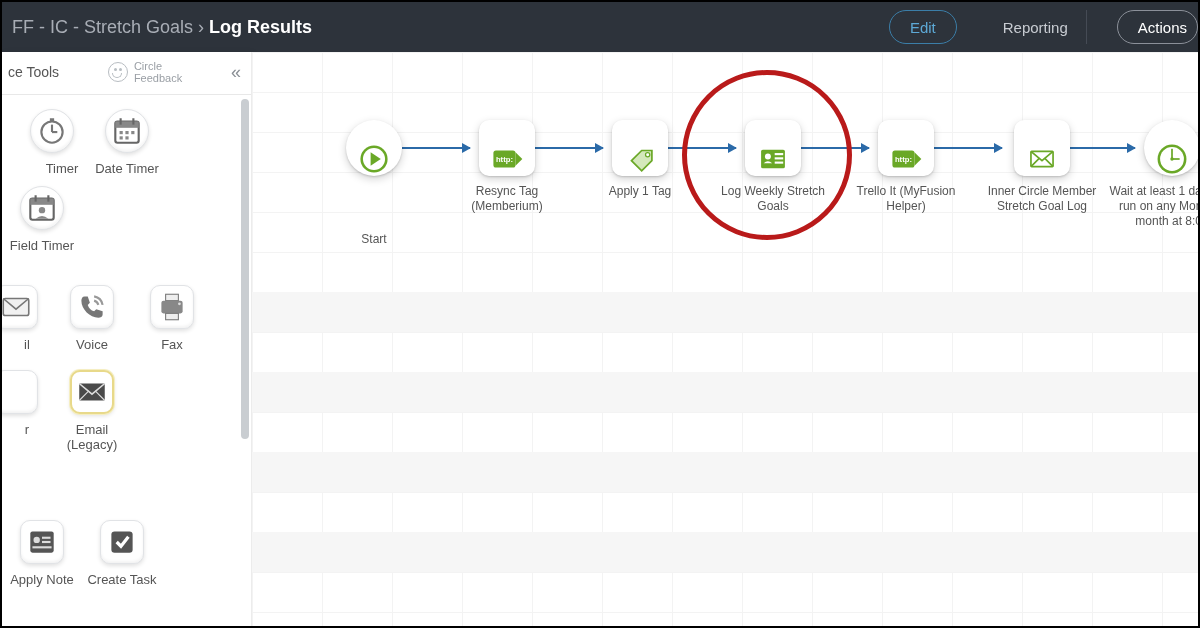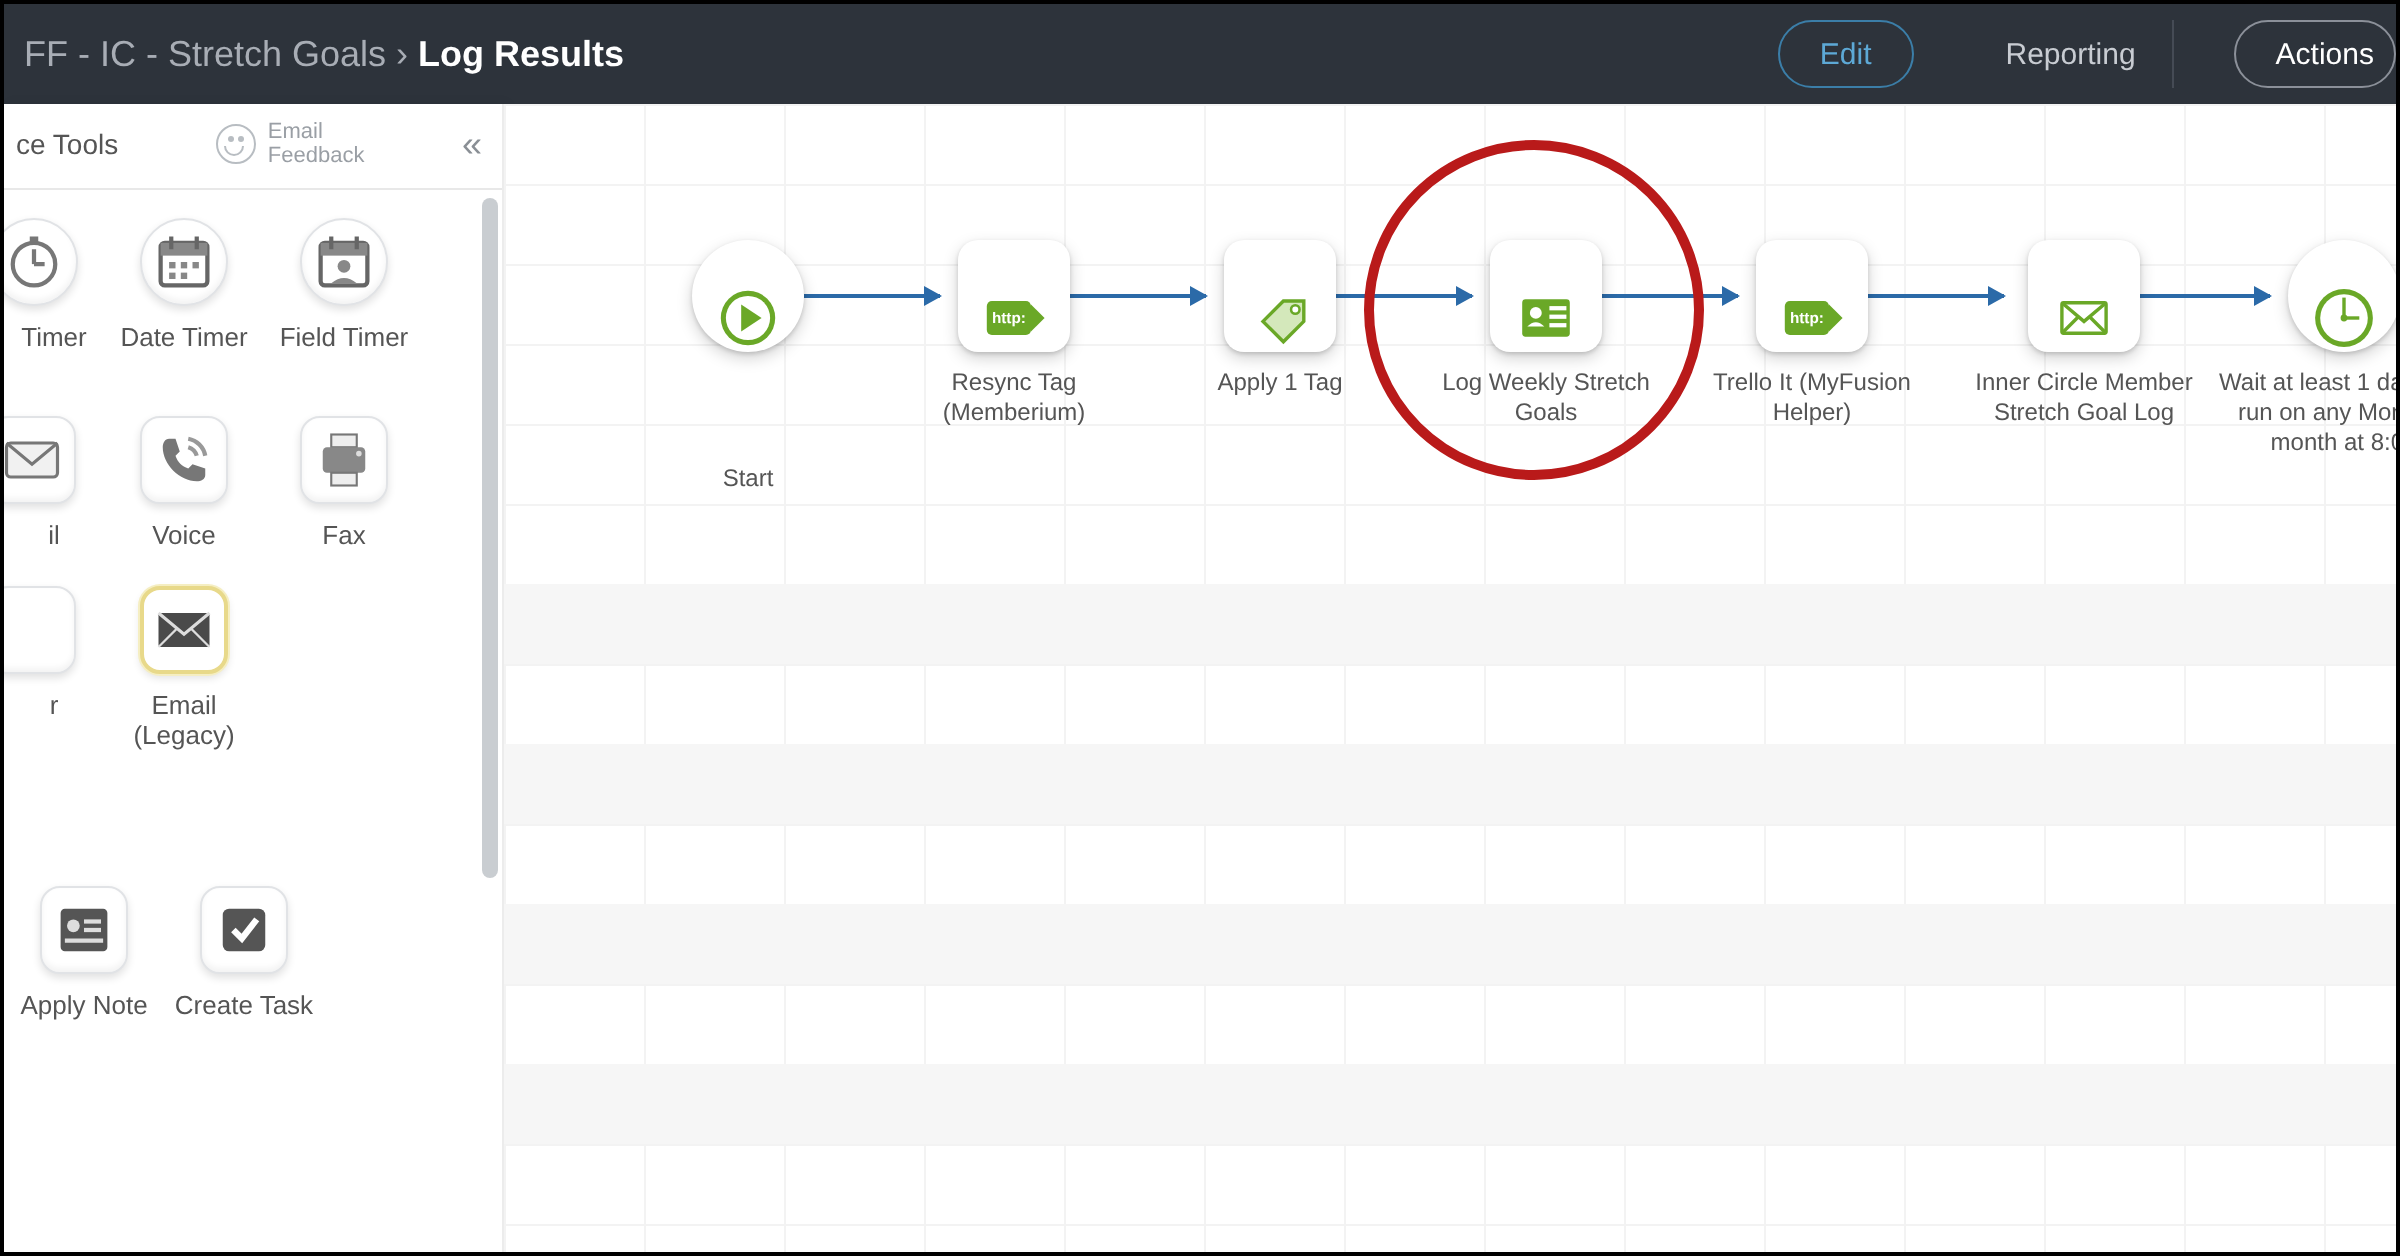--- a/index.html
+++ b/index.html
@@ -155,32 +155,32 @@
 
 <div class="main">
 
   <div class="sidebar">
     <div class="side-header">
       <div class="side-title">ce Tools</div>
       <div class="feedback">
         <span class="smile">
             <span class="m"></span>
           </span>
-        <span><span>Email</span><br><span>Feedback</span></span>
+        <span><span>Circle</span><br><span>Feedback</span></span>
       </div>
       <div class="collapse">«</div>
     </div>
 
     <div class="side-scroll">
       <div class="scrollbar-track">
           <div class="scrollbar-thumb"></div>
         </div>
 
       <div class="tool-grid" style="padding-left:0;">
-        <div class="tool" style="width:50px;">
+        <div class="tool" style="width:50px;margin-left:35px;">
           <span class="ico" style="margin-left:-20px;">
             <svg viewBox="0 0 32 32">
                 <circle cx="16" cy="17" r="10" fill="#fff" stroke="#777" stroke-width="2"></circle>
                 <rect x="14" y="4" width="4" height="3" fill="#777"></rect>
                 <line x1="16" y1="17" x2="16" y2="10" stroke="#777" stroke-width="2"></line>
                 <line x1="16" y1="17" x2="21" y2="17" stroke="#777" stroke-width="2"></line>
               </svg>
           </span>
           <span>Timer</span>
         </div>

